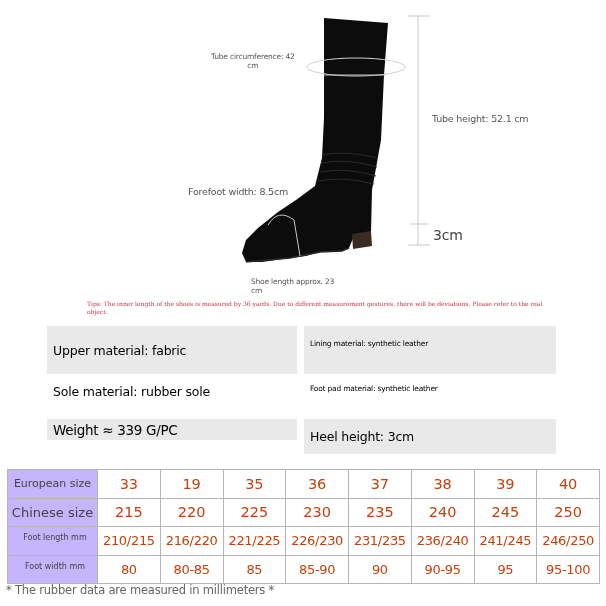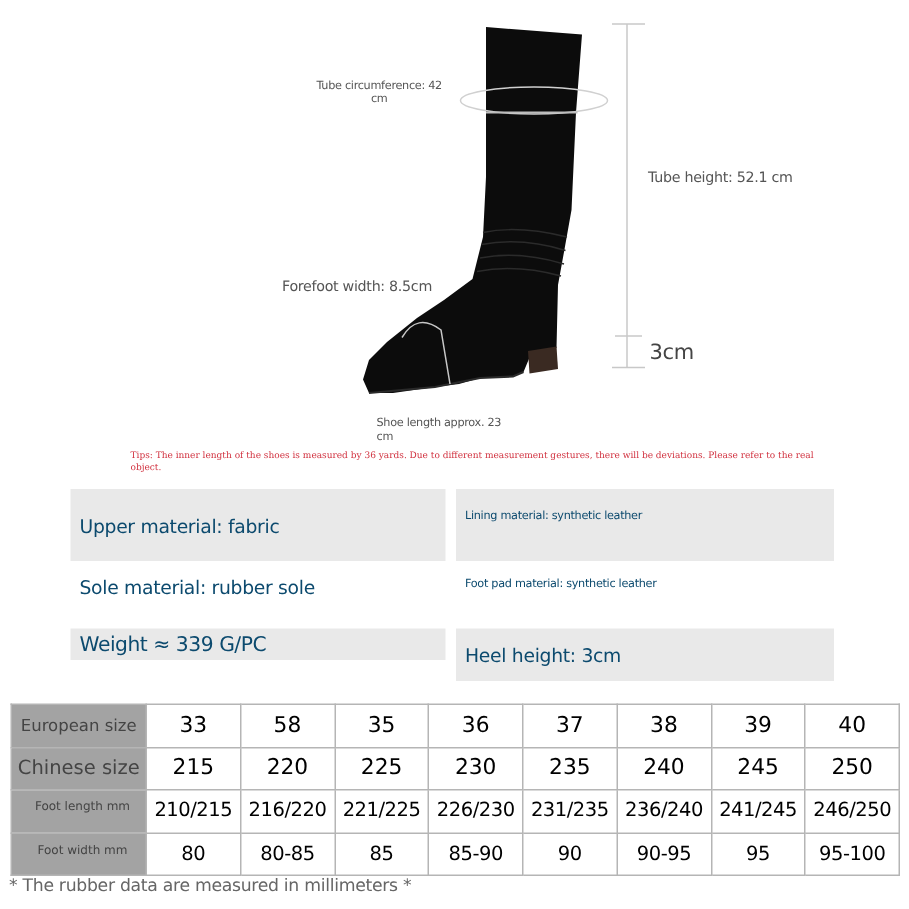--- a/index.html
+++ b/index.html
@@ -10,31 +10,31 @@
     #boot-svg { position: absolute; left: 0; top: 0; width: 606px; height: 300px; }
 
     .anno { position: absolute; color: #555; font-family: "DejaVu Sans", sans-serif; letter-spacing: -0.2px; }
     .anno-sm { font-size: 7.5px; line-height: 9px; }
     .anno-md { font-size: 9.5px; line-height: 11px; }
     .anno-lg { font-size: 14px; line-height: 16px; color: #444; }
 
     .tips { position: absolute; left: 87px; top: 300px; width: 460px; font-size: 6px; line-height: 7.5px; color: #d1313f; font-family: "DejaVu Serif", serif; }
 
     
-    .panel { position: absolute; display: flex; align-items: center; padding-left: 6px; color: #0c4a6e; font-family: "DejaVu Sans", sans-serif; }
+    .panel { position: absolute; display: flex; align-items: center; padding-left: 6px; color: #000000; font-family: "DejaVu Sans", sans-serif; }
     .panel.gray { background: #e9e9e9; }
     .p-lg { font-size: 12.5px; letter-spacing: -0.2px; }
     .p-xl { font-size: 13.5px; letter-spacing: -0.3px; }
     .p-sm { font-size: 7.5px; letter-spacing: -0.2px; align-items: flex-start; padding-top: 13px; }
     .p-sm2 { font-size: 7.5px; letter-spacing: -0.2px; }
 
     
     table.sizes { position: absolute; left: 7px; top: 469px; width: 593px; border-collapse: collapse; table-layout: fixed; font-family: "DejaVu Sans", sans-serif; }
-    table.sizes td { border: 1.5px solid #b5b5b5; text-align: center; color: #000000; height: 28.5px; padding: 0; white-space: nowrap; }
-    table.sizes td.hdr { background: #a3a3a3; width: 90px; color: #444; }
+    table.sizes td { border: 1.5px solid #b5b5b5; text-align: center; color: #c2410c; height: 28.5px; padding: 0; white-space: nowrap; }
+    table.sizes td.hdr { background: #c4b5fd; width: 90px; color: #444; }
     .h-md { font-size: 11px; }
     .h-lg { font-size: 13px; }
     .h-sm { font-size: 8px; text-align: center; padding-left: 5px !important; vertical-align: top; padding-top: 6px !important; margin-top: 36px; }
     td.v-lg { font-size: 14.5px; }
     td.v-md { font-size: 13px; letter-spacing: -0.3px; margin-top: 25px; }
 
     .footnote { position: absolute; left: 6px; top: 583px; font-size: 11.5px; color: #666; font-family: "DejaVu Sans", sans-serif; letter-spacing: -0.2px; }
   </style>
 </head>
 <body>
@@ -100,21 +100,21 @@
 </div>
 <div class="panel gray p-lg" style="left:304px; top:419px; width:252px; height:35px;">
   <span>Heel height: 3cm</span>
 </div>
 
 <table class="sizes">
   <tbody>
       <tr>
     <td class="hdr h-md">European size</td>
     <td class="v-lg">33</td>
-    <td class="v-lg">58</td>
+    <td class="v-lg">19</td>
     <td class="v-lg">35</td>
     <td class="v-lg">36</td>
     <td class="v-lg">37</td>
     <td class="v-lg">38</td>
     <td class="v-lg">39</td>
     <td class="v-lg">40</td>
   </tr>
   <tr>
     <td class="hdr h-lg">Chinese size</td>
     <td class="v-lg">215</td>

